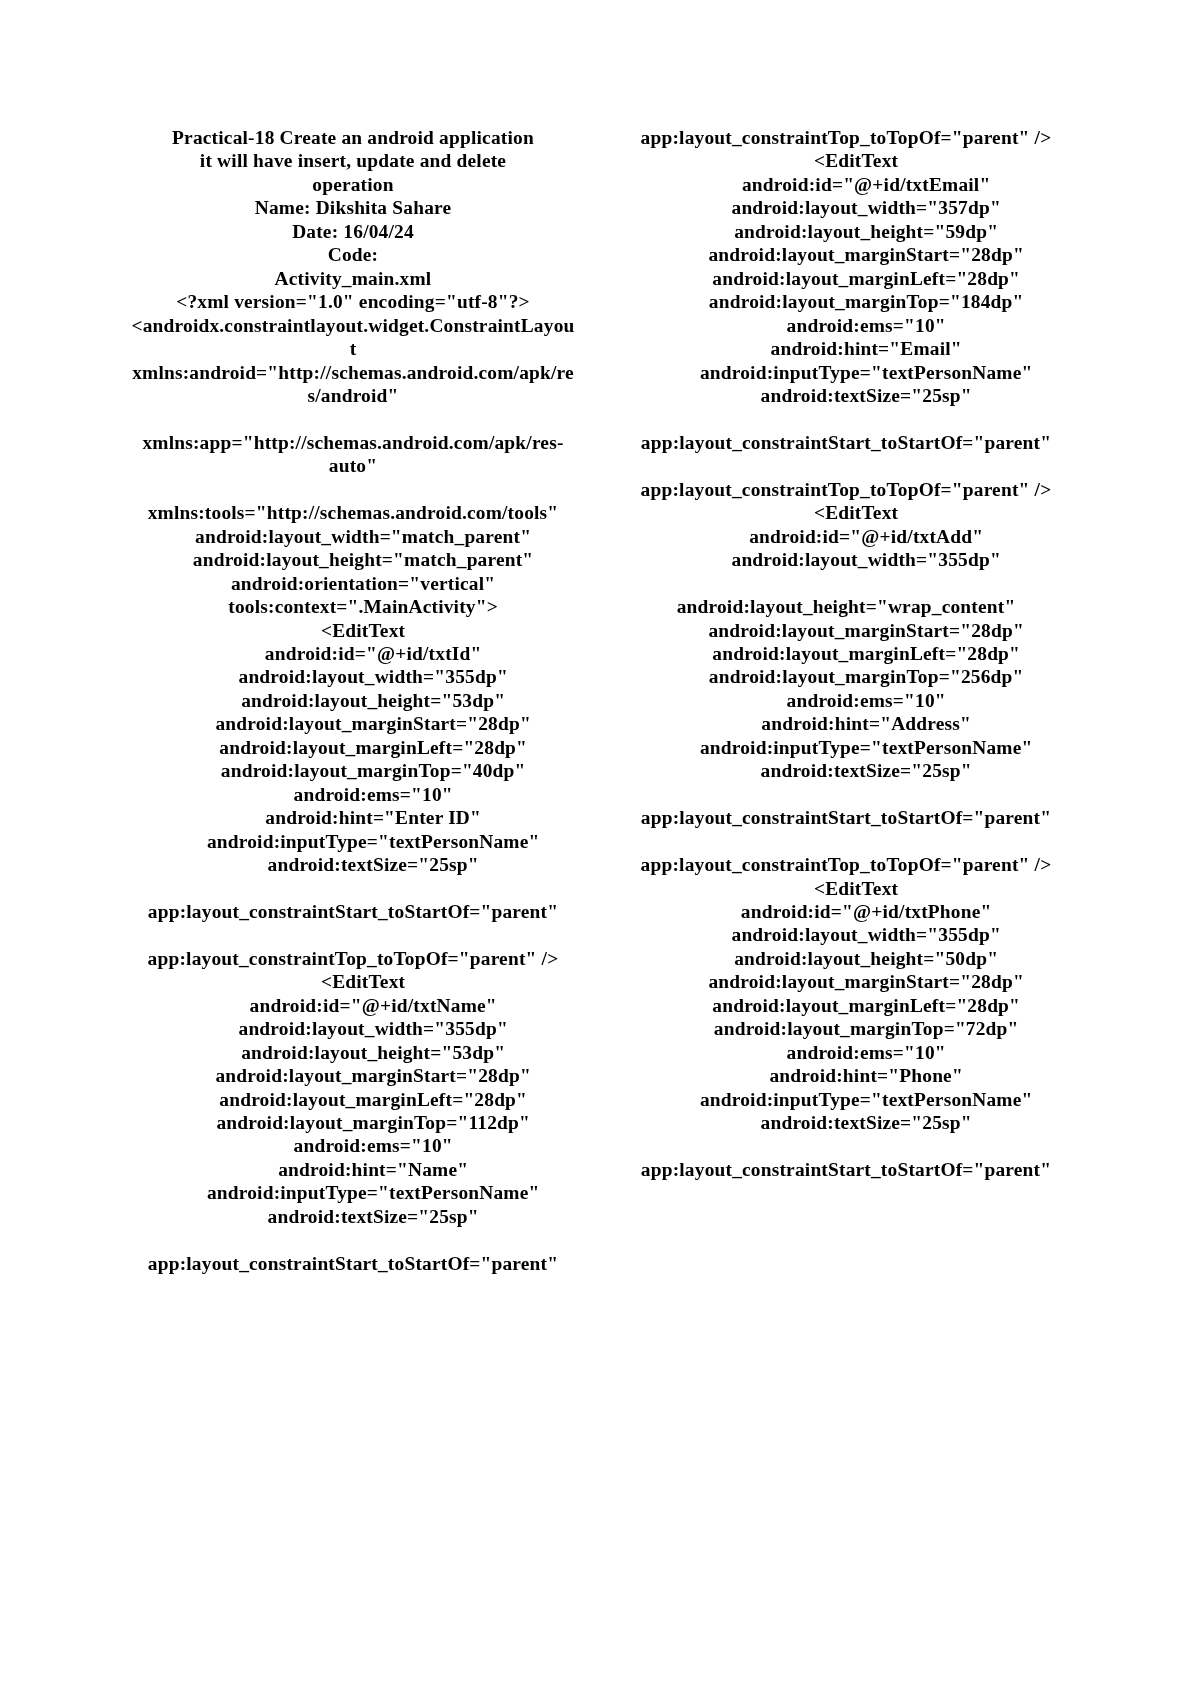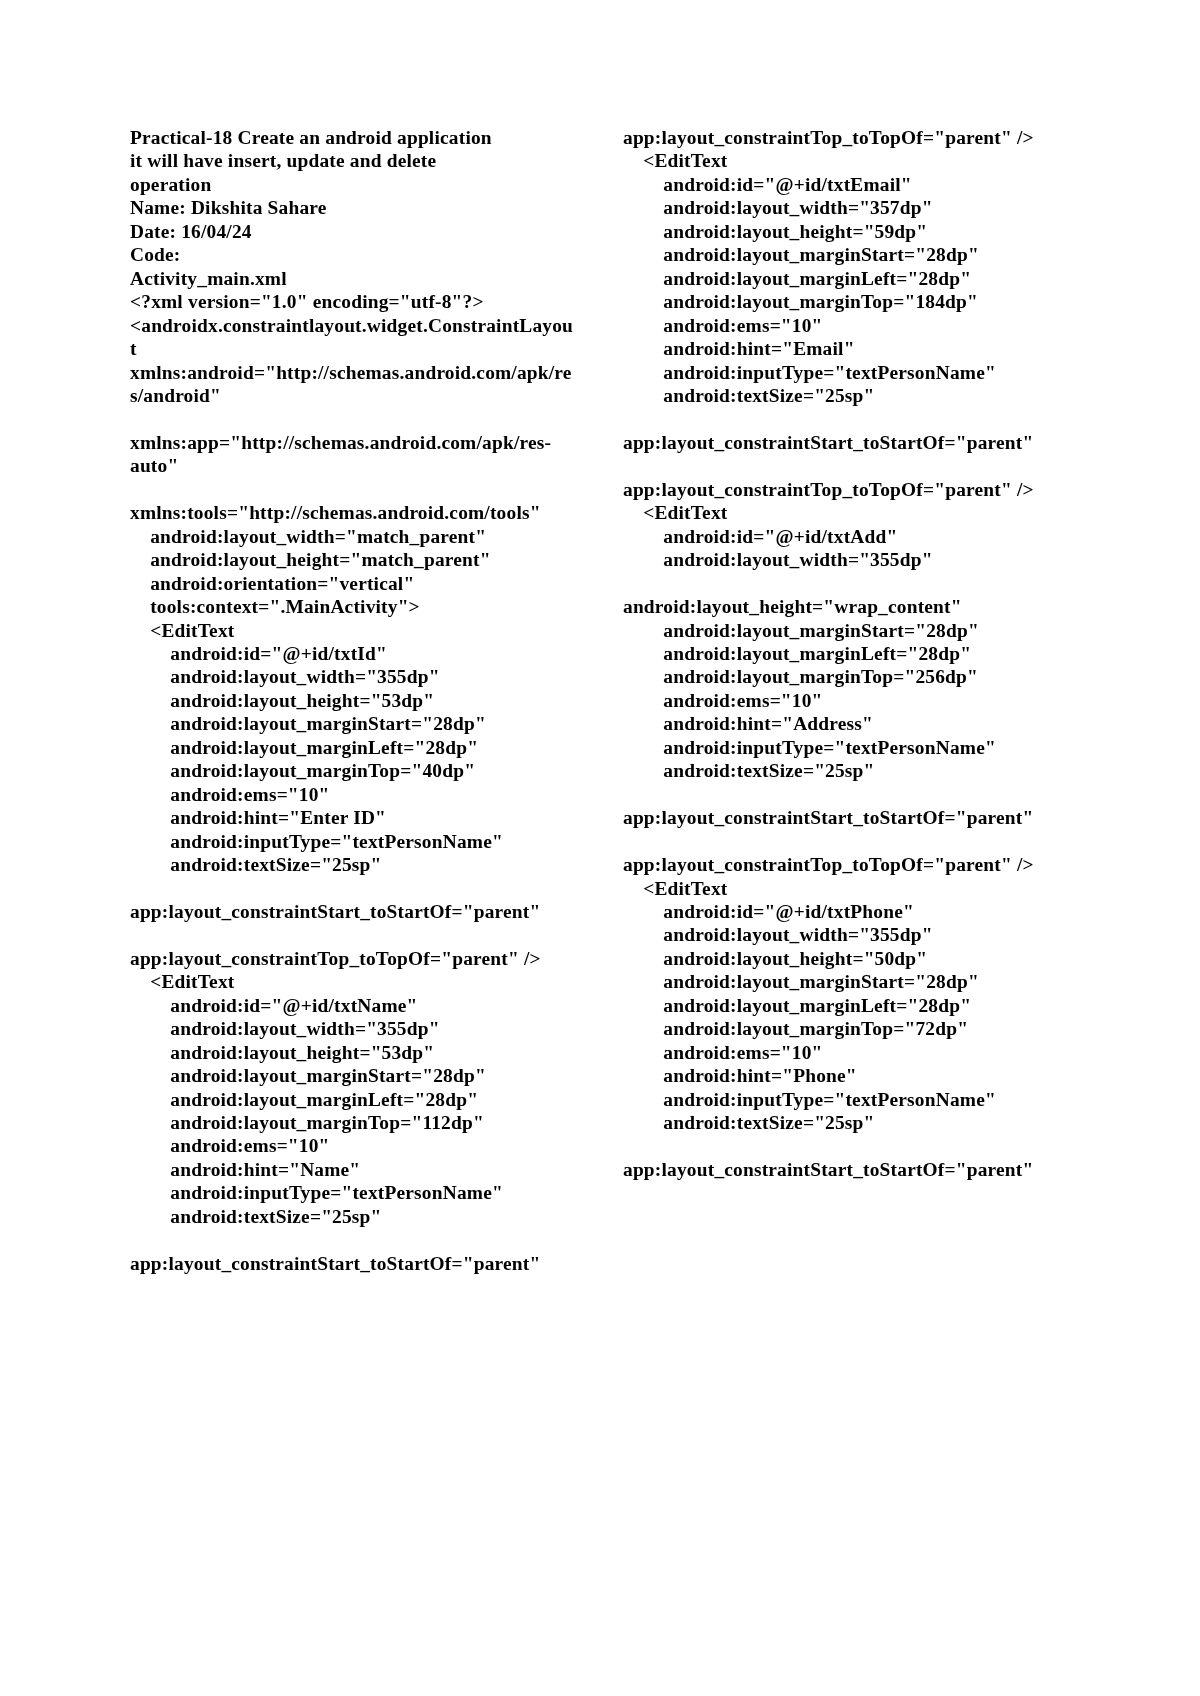--- a/index.html
+++ b/index.html
@@ -31,20 +31,21 @@
   .code-block {
     font-family: "Liberation Serif", "DejaVu Serif", serif;
     font-weight: bold;
     font-size: 19.4px;
     line-height: 23.45px;
     color: #000000;
     white-space: pre-wrap;
     word-break: break-word;
     overflow-wrap: break-word;
     letter-spacing: 0.01em;
+    text-align: center;
   }
   .line {
     font-family: "Liberation Serif", "DejaVu Serif", serif;
     font-weight: bold;
     font-size: 19.4px;
     line-height: 23.45px;
     color: #000000;
     white-space: pre-wrap;
     word-break: break-word;
     overflow-wrap: break-word;

